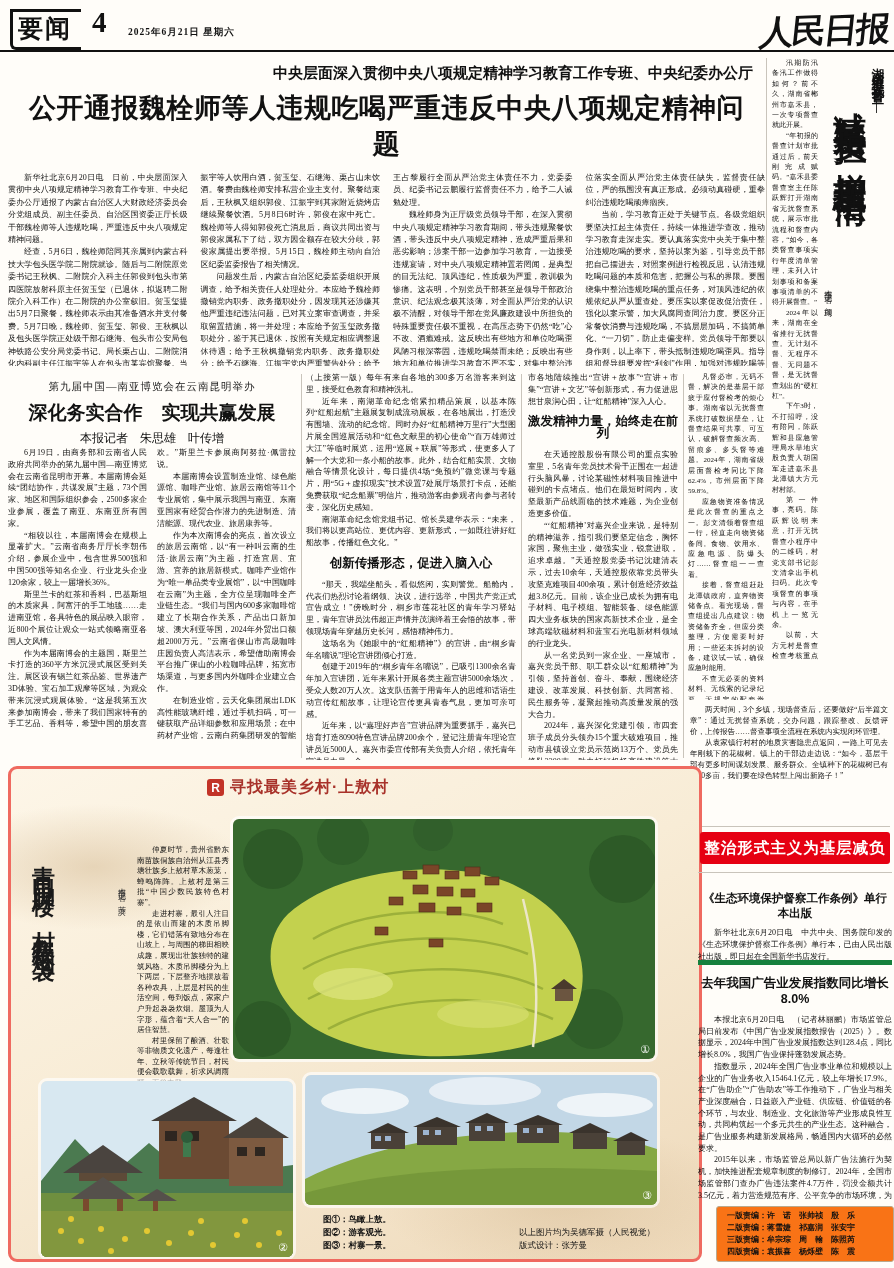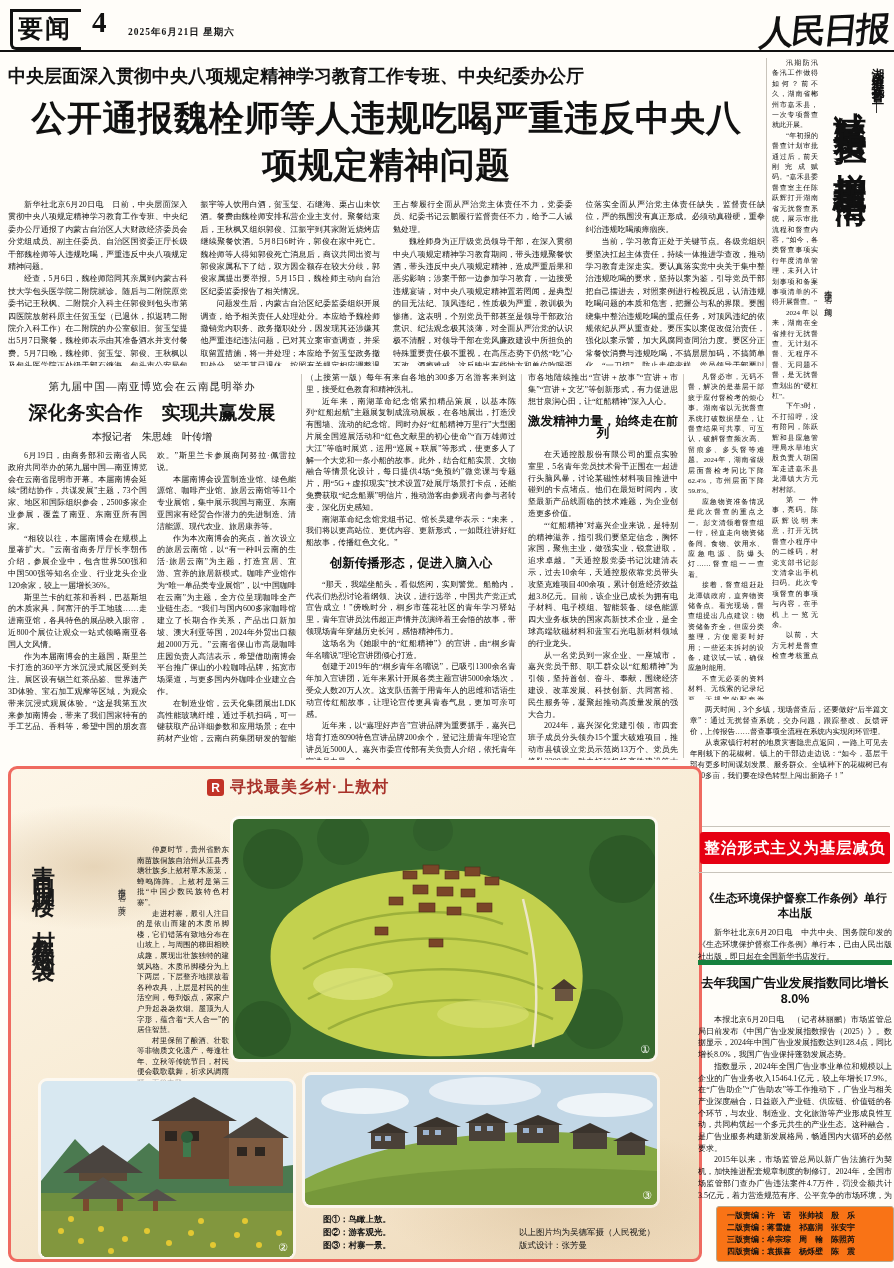--- a/index.html
+++ b/index.html
@@ -14,22 +14,22 @@
   #header{position:absolute;left:0;top:0;width:894px;height:52px;}
   #yaowen-box{position:absolute;left:10px;top:9px;border:3px solid #111;border-right:none;
     padding:0 9px 2px 5px;font-size:25px;font-weight:800;letter-spacing:2px;border-radius:0 0 0 6px;}
   #page-num{position:absolute;left:92px;top:6px;font-size:29px;font-weight:700;}
   #page-date{position:absolute;left:128px;top:26px;font-size:9.5px;font-weight:700;letter-spacing:1px;}
   #masthead{position:absolute;right:6px;top:8px;font-size:34px;font-weight:900;
     transform:skewX(-8deg) rotate(-2deg);letter-spacing:-2px;}
   #header-rule{position:absolute;left:0;top:50px;width:894px;height:2px;background:#111;}
   
   #lead{position:absolute;left:8px;top:58px;width:757px;height:308px;overflow:hidden;}
-  #lead .kicker{text-align:left;font-size:18px;font-weight:800;margin:6px 0 0;}
-  #lead .headline{text-align:center;font-size:35px;font-weight:900;margin:7px 16px 10px;letter-spacing:.5px;}
+  #lead .kicker{text-align:right;font-size:15px;font-weight:800;margin:6px 12px 0;}
+  #lead .headline{text-align:center;font-size:27px;font-weight:900;margin:7px 16px 10px;letter-spacing:.5px;}
   #lead .body{height:236px;column-count:4;column-gap:13px;overflow:hidden;
     font-size:8px;line-height:12.4px;text-align:justify;}
   p{margin:0;text-indent:2em;}
   .noindent{text-indent:0;}
   
   .vrule{position:absolute;width:0;border-left:1px solid #c9c4bb;}
   .hrule{position:absolute;height:0;border-top:1px solid #c9c4bb;}
   
   #hunan-rail{position:absolute;left:772px;top:58px;width:114px;height:604px;display:flex;}
   #hunan-rail .rail-text{width:46px;height:604px;overflow:hidden;font-size:7px;line-height:10.4px;text-align:justify;}
@@ -39,21 +39,21 @@
     font-family:"Liberation Sans","DejaVu Sans",sans-serif;padding-top:28px;}
   #rail-head .hb{display:block;font-size:8px;letter-spacing:2px;padding-top:225px;color:#222;}
   #hunan-mid{position:absolute;left:688px;top:372px;width:76px;height:328px;overflow:hidden;
     font-size:7px;line-height:10.4px;text-align:justify;}
   #hunan-bottom{position:absolute;left:690px;top:704px;width:198px;height:122px;overflow:hidden;
     font-size:7.5px;line-height:11px;text-align:justify;}
   
   #expo{position:absolute;left:8px;top:372px;width:288px;height:388px;overflow:hidden;}
   #expo .kicker{text-align:center;font-size:10.5px;letter-spacing:1px;color:#222;margin-top:8px;}
   #expo .title{text-align:center;font-size:19px;font-weight:700;margin:6px 0 4px;}
-  #expo .byline{text-align:center;font-size:10px;margin-bottom:6px;}
+  #expo .byline{text-align:center;font-size:12px;}
   #expo .body{height:300px;column-count:2;column-gap:10px;overflow:hidden;
     font-size:8px;line-height:11.8px;text-align:justify;}
   .midcol{position:absolute;top:372px;height:388px;overflow:hidden;font-size:8px;line-height:11.8px;text-align:justify;}
   #redboat-c1{left:306px;width:210px;}
   #redboat-c2{left:528px;width:150px;}
   .subhead{text-align:center;font-weight:800;font-size:12.5px;margin:9px 0;text-indent:0;
     font-family:"Liberation Sans","DejaVu Sans",sans-serif;}
   
   #feature{position:absolute;left:8px;top:766px;width:694px;height:496px;box-sizing:border-box;
     border:3px solid #ef6a60;border-radius:9px;overflow:hidden;

